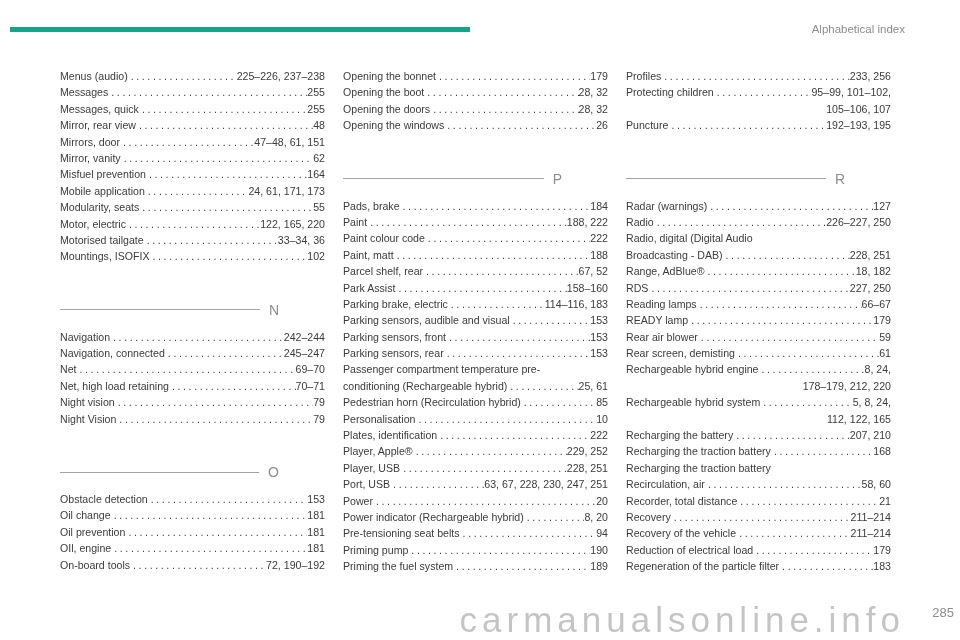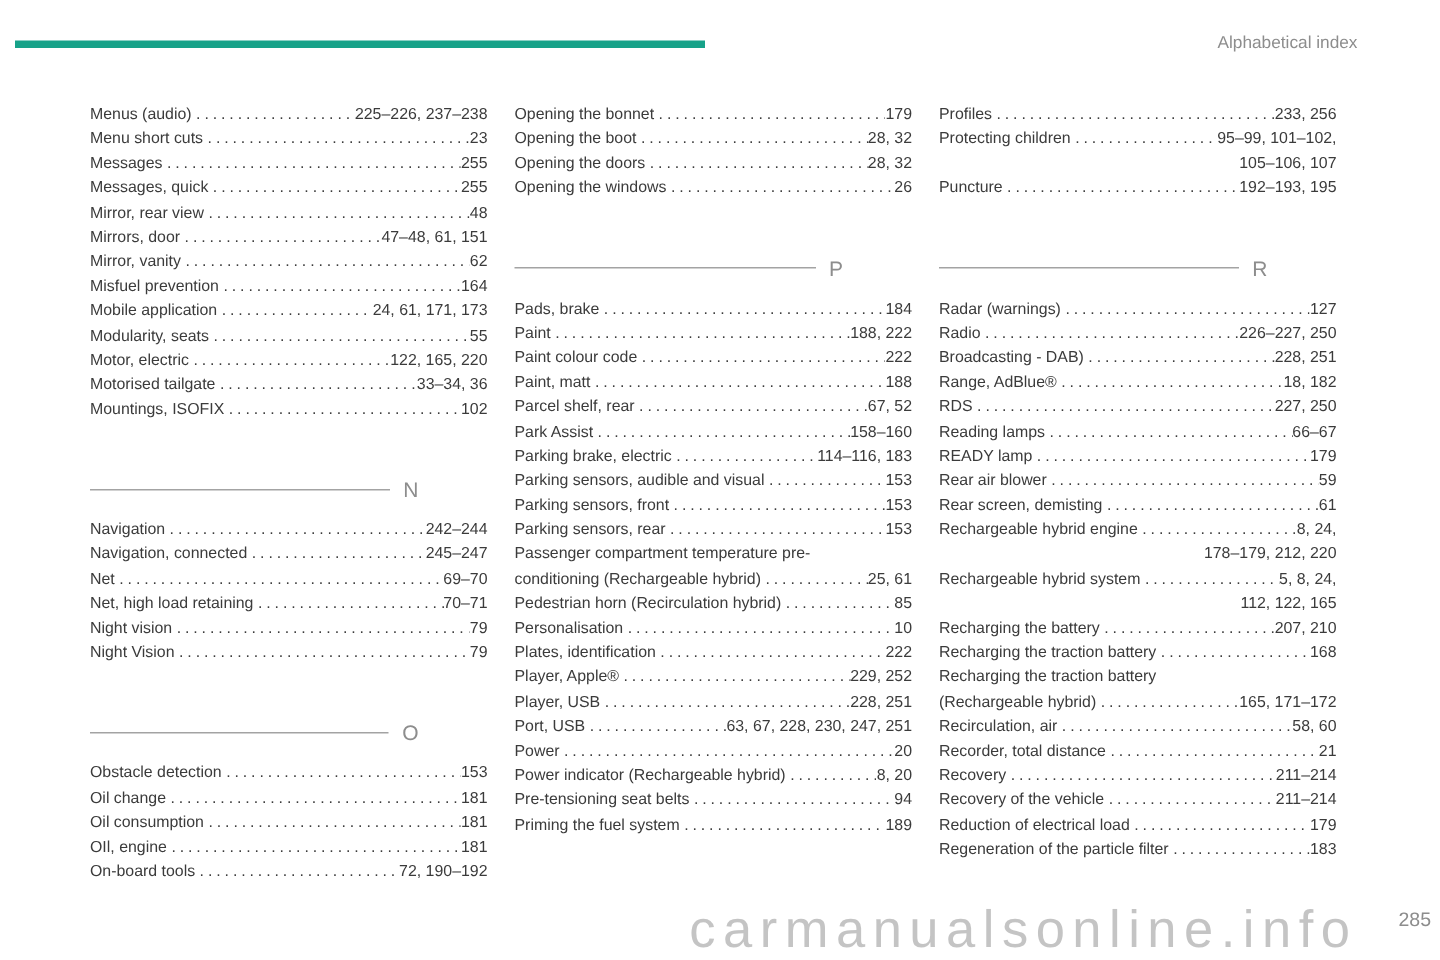--- a/index.html
+++ b/index.html
@@ -98,25 +98,20 @@
   <div class="header-title">Alphabetical index</div>
 
   <div class="columns">
     <div class="col">
         <div class="row">
           <span class="label">Menus (audio)</span>
           <span class="dots"></span>
           <span class="pages">225–226, 237–238</span>
         </div>
         <div class="row">
-          <span class="label">Menu short cuts</span>
-          <span class="dots"></span>
-          <span class="pages">23</span>
-        </div>
-        <div class="row">
           <span class="label">Messages</span>
           <span class="dots"></span>
           <span class="pages">255</span>
         </div>
         <div class="row">
           <span class="label">Messages, quick</span>
           <span class="dots"></span>
           <span class="pages">255</span>
         </div>
         <div class="row">
@@ -206,21 +201,21 @@
           <span class="label">Obstacle detection</span>
           <span class="dots"></span>
           <span class="pages">153</span>
         </div>
         <div class="row">
           <span class="label">Oil change</span>
           <span class="dots"></span>
           <span class="pages">181</span>
         </div>
         <div class="row">
-          <span class="label">Oil consumption</span>
+          <span class="label">Oil prevention</span>
           <span class="dots"></span>
           <span class="pages">181</span>
         </div>
         <div class="row">
           <span class="label">OIl, engine</span>
           <span class="dots"></span>
           <span class="pages">181</span>
         </div>
         <div class="row">
           <span class="label">On-board tools</span>
@@ -350,20 +345,25 @@
           <span class="label">Power indicator (Rechargeable hybrid)</span>
           <span class="dots"></span>
           <span class="pages">8, 20</span>
         </div>
         <div class="row">
           <span class="label">Pre-tensioning seat belts</span>
           <span class="dots"></span>
           <span class="pages">94</span>
         </div>
         <div class="row">
+          <span class="label">Priming pump</span>
+          <span class="dots"></span>
+          <span class="pages">190</span>
+        </div>
+        <div class="row">
           <span class="label">Priming the fuel system</span>
           <span class="dots"></span>
           <span class="pages">189</span>
         </div>
       </div>
     <div class="col">
         <div class="row">
           <span class="label">Profiles</span>
           <span class="dots"></span>
           <span class="pages">233, 256</span>
@@ -389,20 +389,23 @@
           <span class="label">Radar (warnings)</span>
           <span class="dots"></span>
           <span class="pages">127</span>
         </div>
         <div class="row">
           <span class="label">Radio</span>
           <span class="dots"></span>
           <span class="pages">226–227, 250</span>
         </div>
         <div class="row">
+          <span class="label">Radio, digital (Digital Audio</span>
+        </div>
+        <div class="row">
           <span class="label">Broadcasting - DAB)</span>
           <span class="dots"></span>
           <span class="pages">228, 251</span>
         </div>
         <div class="row">
           <span class="label">Range, AdBlue®</span>
           <span class="dots"></span>
           <span class="pages">18, 182</span>
         </div>
         <div class="row">
@@ -451,25 +454,20 @@
           <span class="dots"></span>
           <span class="pages">207, 210</span>
         </div>
         <div class="row">
           <span class="label">Recharging the traction battery</span>
           <span class="dots"></span>
           <span class="pages">168</span>
         </div>
         <div class="row">
           <span class="label">Recharging the traction battery</span>
-        </div>
-        <div class="row">
-          <span class="label">(Rechargeable hybrid)</span>
-          <span class="dots"></span>
-          <span class="pages">165, 171–172</span>
         </div>
         <div class="row">
           <span class="label">Recirculation, air</span>
           <span class="dots"></span>
           <span class="pages">58, 60</span>
         </div>
         <div class="row">
           <span class="label">Recorder, total distance</span>
           <span class="dots"></span>
           <span class="pages">21</span>

